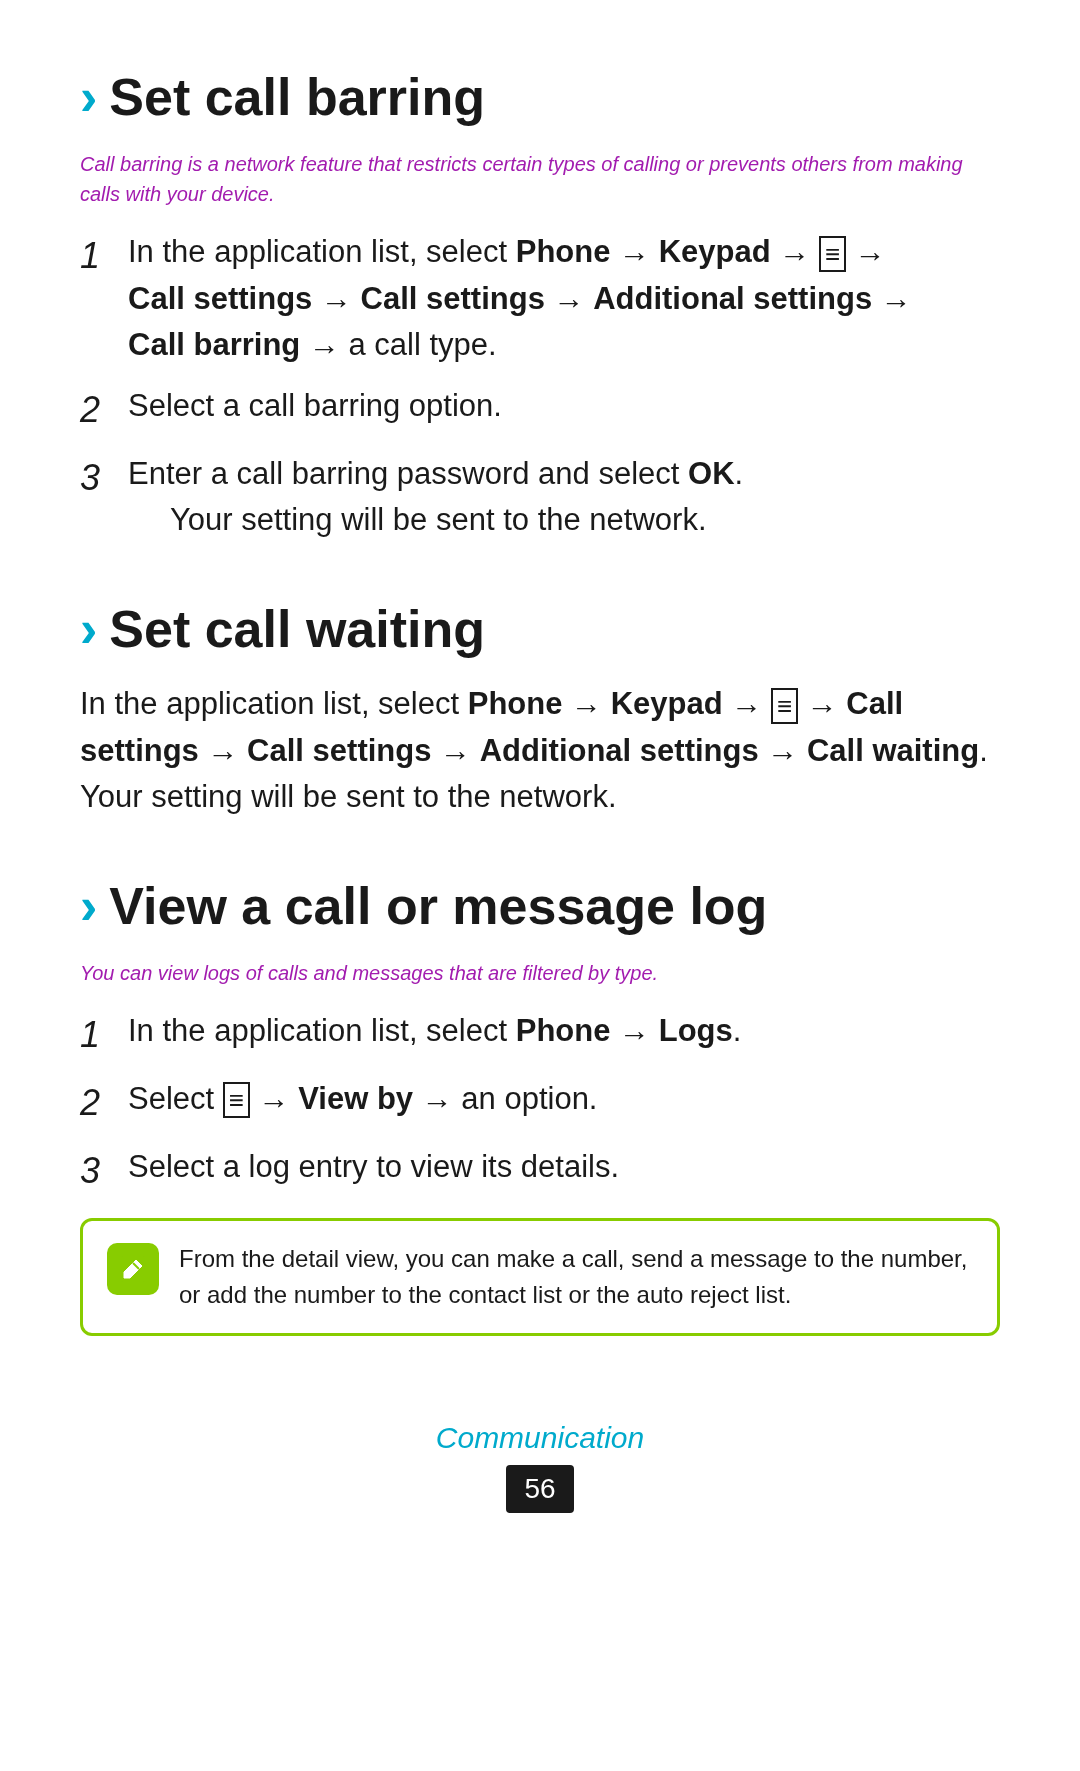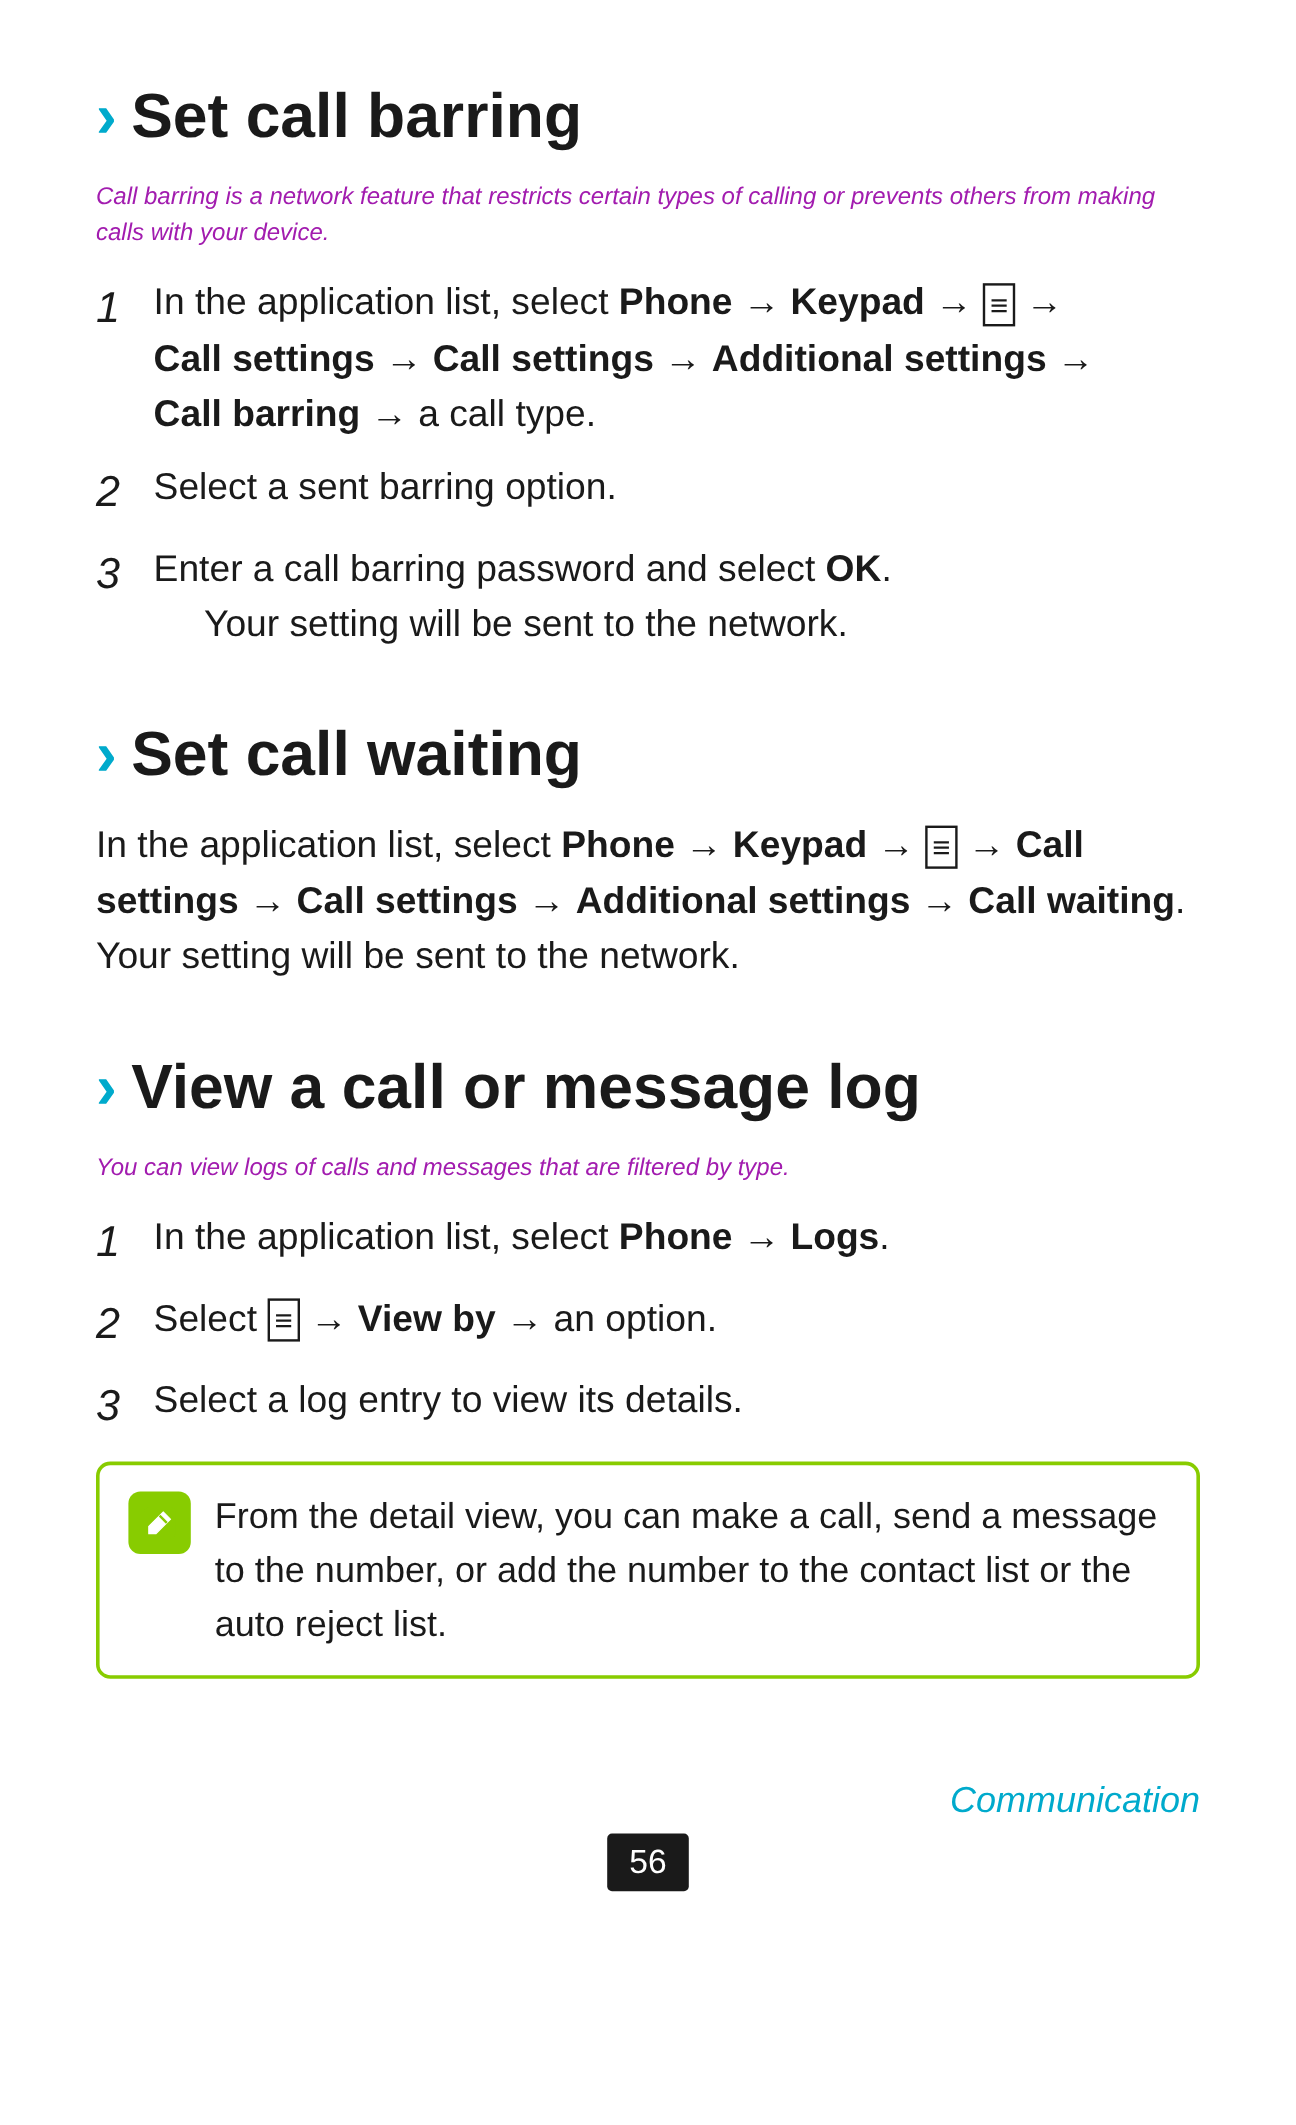--- a/index.html
+++ b/index.html
@@ -111,36 +111,35 @@
       flex-shrink: 0;
       margin-top: 2px;
     }
 
     .note-icon svg {
       width: 32px;
       height: 32px;
     }
 
     .note-text {
-      font-size: 30px;
+      font-size: 24px;
       line-height: 1.5;
       color: #1a1a1a;
     }
 
     .page-footer {
       text-align: center;
       margin-top: 80px;
     }
 
     .footer-label {
       color: #00aacc;
       font-style: italic;
       font-size: 30px;
       margin-bottom: 4px;
-      text-align: right;
     }
 
     .footer-page {
       background: #1a1a1a;
       color: #ffffff;
       display: inline-block;
       padding: 4px 18px;
       font-size: 28px;
       border-radius: 4px;
     }
@@ -163,21 +162,21 @@
     <li class="step">
       <span class="step-num"><i>1</i></span>
       <span class="step-content">
         In the application list, select <span class="bold">Phone</span> <span class="arrow">→</span> <span class="bold">Keypad</span> <span class="arrow">→</span> <span style="border:2px solid #1a1a1a;padding:1px 4px;font-size:26px;font-weight:900;vertical-align:middle;">≡</span> <span class="arrow">→</span><br>
         <span class="bold">Call settings</span> <span class="arrow">→</span> <span class="bold">Call settings</span> <span class="arrow">→</span> <span class="bold">Additional settings</span> <span class="arrow">→</span><br>
         <span class="bold">Call barring</span> <span class="arrow">→</span> a call type.
       </span>
     </li>
     <li class="step">
       <span class="step-num"><i>2</i></span>
-      <span class="step-content">Select a sent barring option.</span>
+      <span class="step-content">Select a call barring option.</span>
     </li>
     <li class="step">
       <span class="step-num"><i>3</i></span>
       <div>
         <span class="step-content">Enter a call barring password and select <span class="bold">OK</span>.</span>
         <div class="sub-note">Your setting will be sent to the network.</div>
       </div>
     </li>
   </ol>
 </div>

